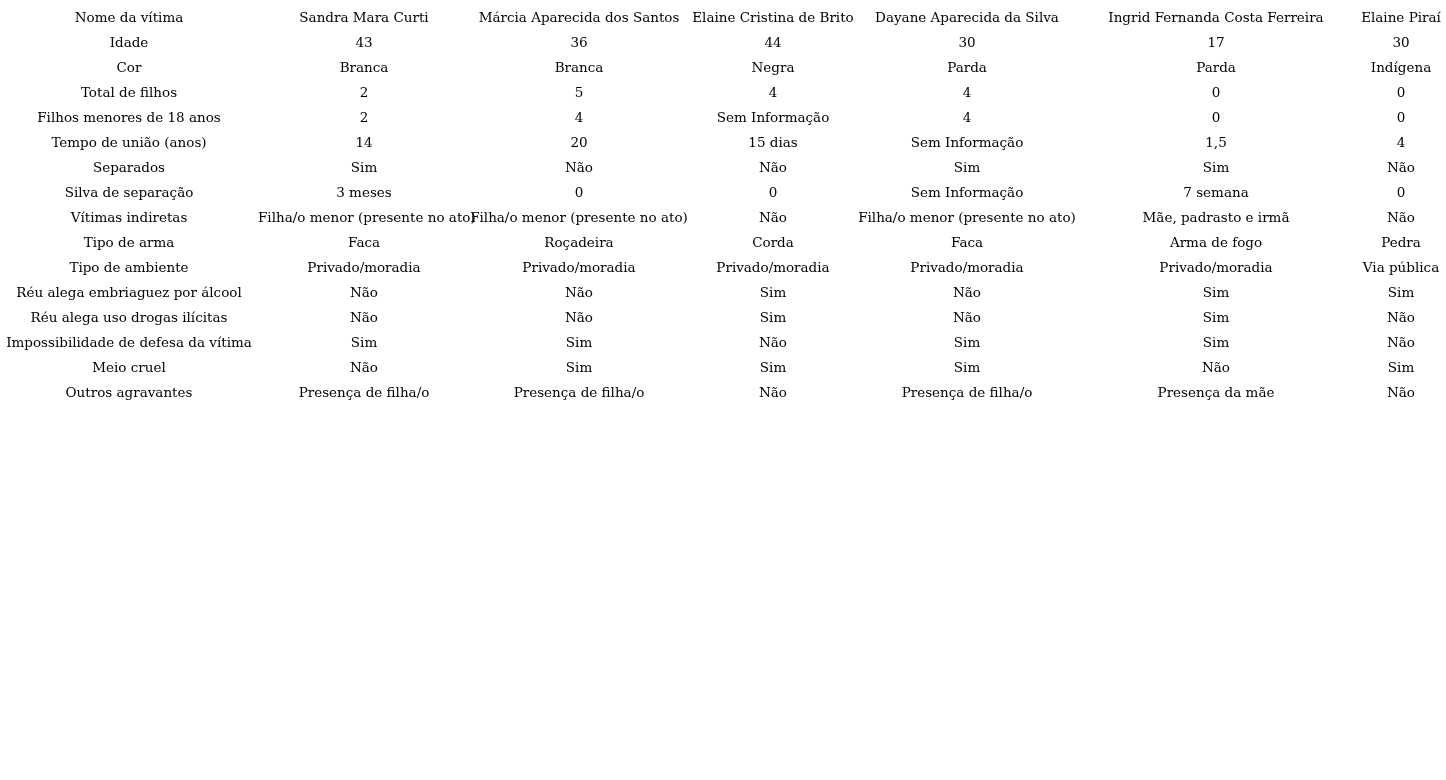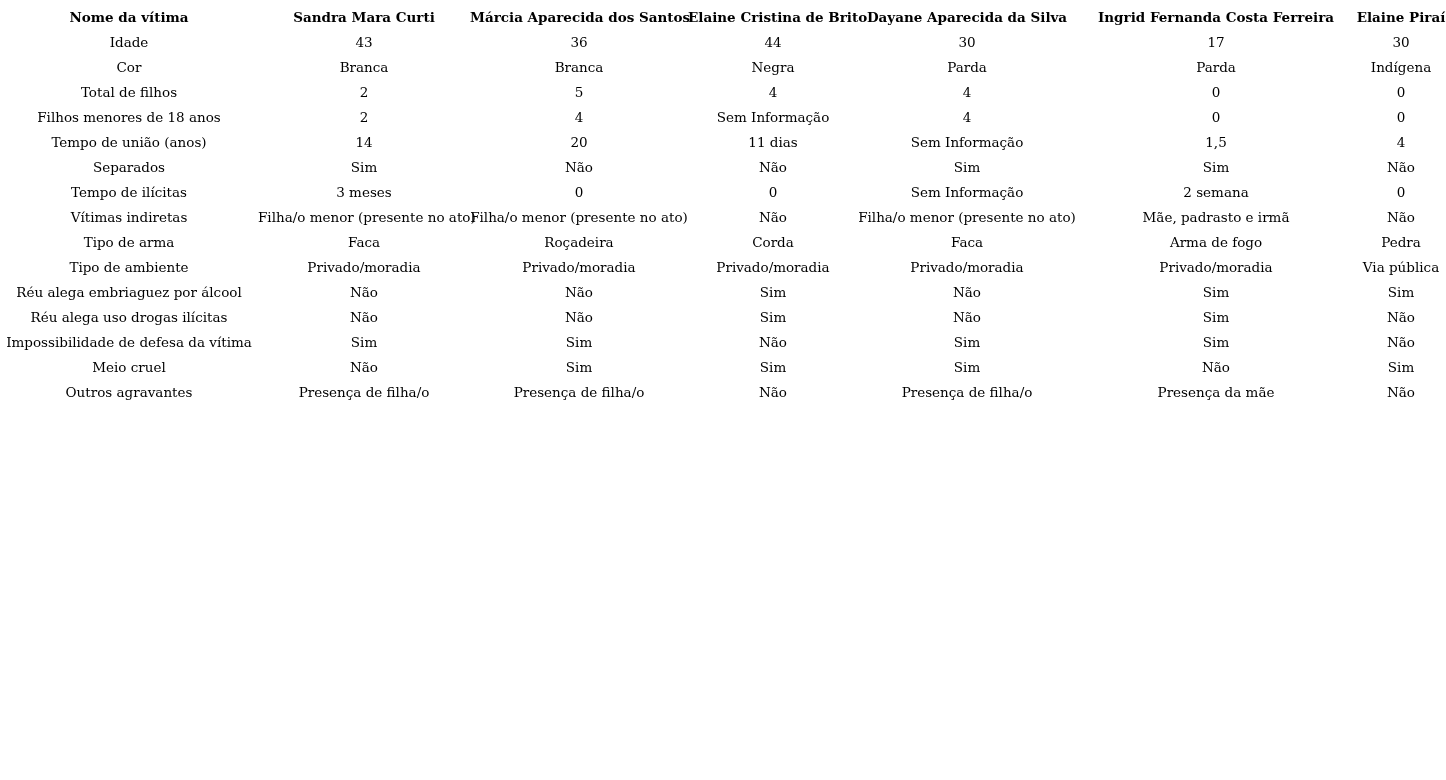--- a/index.html
+++ b/index.html
@@ -26,21 +26,21 @@
     padding: 0;
     text-align: center;
     vertical-align: middle;
     font-size: 13.5px;
     line-height: 25px;
     white-space: nowrap;
     overflow: visible;
     font-weight: normal;
   }
   table.victims thead th {
-    font-weight: bold;
+    font-weight: normal;
   }
 </style>
 </head>
 <body>
 
 <table class="victims">
   <colgroup>
     <col style="width:258px">
     <col style="width:212px">
     <col style="width:218px">
@@ -94,41 +94,41 @@
         <td>4</td>
         <td>Sem Informação</td>
         <td>4</td>
         <td>0</td>
         <td>0</td>
       </tr>
       <tr>
         <td>Tempo de união (anos)</td>
         <td>14</td>
         <td>20</td>
-        <td>11 dias</td>
+        <td>15 dias</td>
         <td>Sem Informação</td>
         <td>1,5</td>
         <td>4</td>
       </tr>
       <tr>
         <td>Separados</td>
         <td>Sim</td>
         <td>Não</td>
         <td>Não</td>
         <td>Sim</td>
         <td>Sim</td>
         <td>Não</td>
       </tr>
       <tr>
-        <td>Tempo de ilícitas</td>
+        <td>Silva de separação</td>
         <td>3 meses</td>
         <td>0</td>
         <td>0</td>
         <td>Sem Informação</td>
-        <td>2 semana</td>
+        <td>7 semana</td>
         <td>0</td>
       </tr>
       <tr>
         <td>Vítimas indiretas</td>
         <td>Filha/o menor (presente no ato)</td>
         <td>Filha/o menor (presente no ato)</td>
         <td>Não</td>
         <td>Filha/o menor (presente no ato)</td>
         <td>Mãe, padrasto e irmã</td>
         <td>Não</td>

